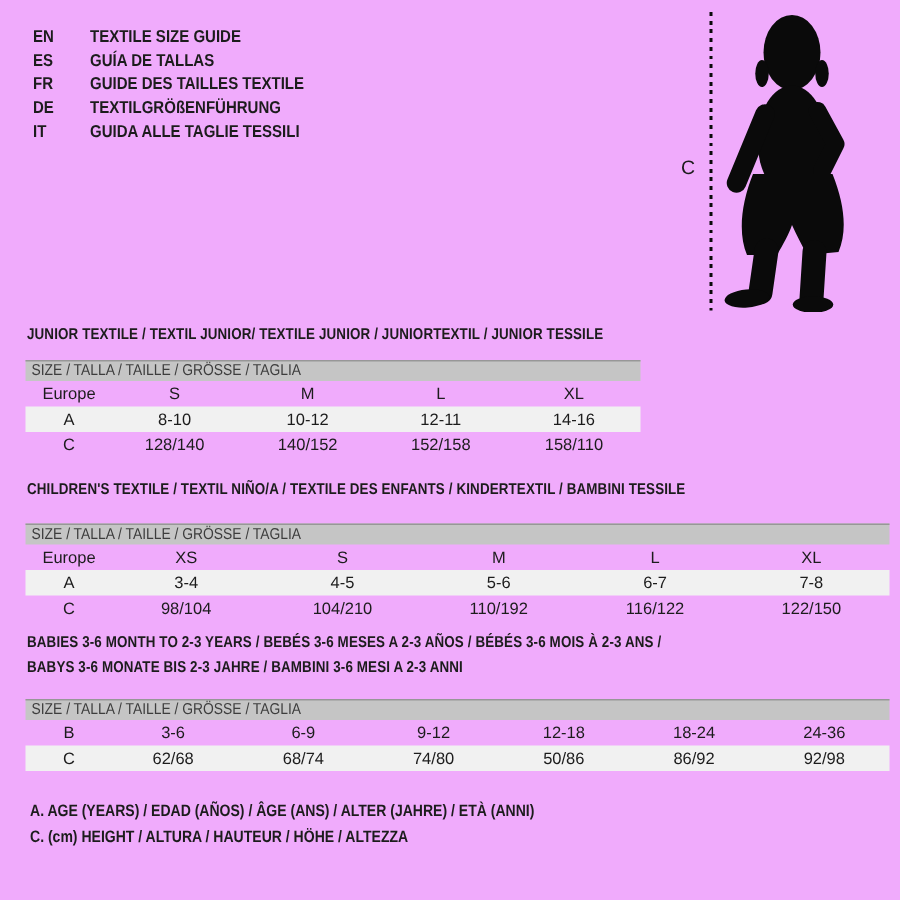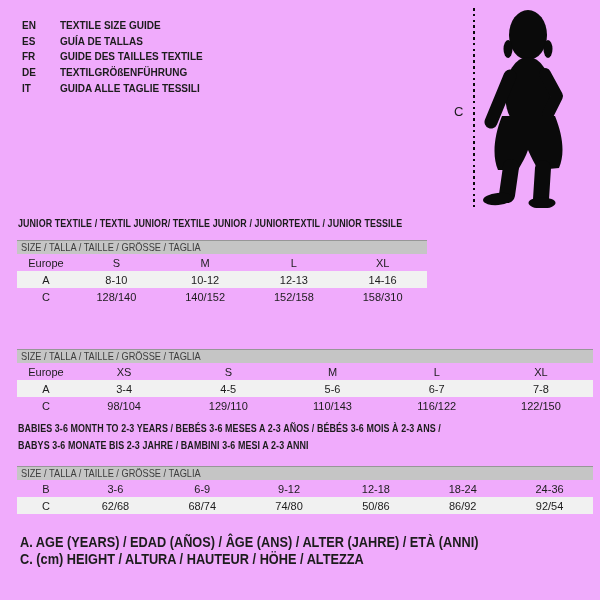--- a/index.html
+++ b/index.html
@@ -40,21 +40,21 @@
     border-top:1px solid var(--table-border,#979797);
     line-height:12.5px;padding-left:4px;font-size:10.5px;color:#3d3d3d;text-decoration:underline;
   }
   .bar .condensed{transform:scaleX(.88);}
   .trow{display:flex;align-items:center;height:17px;font-size:11px;}
   .trow .c0{width:55px;padding-left:3px;box-sizing:border-box;text-align:center;}
   .trow .c{flex:1;text-align:center;}
   .trow.alt{background:var(--row-alt-bg,#f1f1f1);}
 
   
-  .footnotes{position:absolute;left:20px;top:533px;font-weight:700;font-size:15px;}
+  .footnotes{position:absolute;left:20px;top:533px;font-weight:700;font-size:11px;}
   .footnote{height:17.4px;line-height:17.4px;}
 </style>
 </head>
 <body>
 
 <div class="canvas">
 
   <div class="lang-list">
     <div class="lang-row">
       <span class="lang-code"><span class="condensed">EN</span></span>
@@ -111,32 +111,35 @@
       <span class="c0">Europe</span>
       <span class="c">S</span>
       <span class="c">M</span>
       <span class="c">L</span>
       <span class="c">XL</span>
     </div>
     <div class="trow alt">
       <span class="c0">A</span>
       <span class="c">8-10</span>
       <span class="c">10-12</span>
-      <span class="c">12-13</span>
+      <span class="c">12-11</span>
       <span class="c">14-16</span>
     </div>
     <div class="trow">
       <span class="c0">C</span>
       <span class="c">128/140</span>
       <span class="c">140/152</span>
       <span class="c">152/158</span>
-      <span class="c">158/310</span>
+      <span class="c">158/110</span>
     </div>
   </div>
 
+  <div class="sec-heading heading-children">
+    <div class="hline"><span class="condensed">CHILDREN'S TEXTILE / TEXTIL NIÑO/A / TEXTILE DES ENFANTS / KINDERTEXTIL / BAMBINI TESSILE</span></div>
+  </div>
   <div class="tbl tbl-children">
     <div class="bar"><span class="condensed">SIZE / TALLA / TAILLE / GRÖSSE / TAGLIA</span></div>
     <div class="trow head">
       <span class="c0">Europe</span>
       <span class="c">XS</span>
       <span class="c">S</span>
       <span class="c">M</span>
       <span class="c">L</span>
       <span class="c">XL</span>
     </div>
@@ -144,22 +147,22 @@
       <span class="c0">A</span>
       <span class="c">3-4</span>
       <span class="c">4-5</span>
       <span class="c">5-6</span>
       <span class="c">6-7</span>
       <span class="c">7-8</span>
     </div>
     <div class="trow">
       <span class="c0">C</span>
       <span class="c">98/104</span>
-      <span class="c">129/110</span>
-      <span class="c">110/143</span>
+      <span class="c">104/210</span>
+      <span class="c">110/192</span>
       <span class="c">116/122</span>
       <span class="c">122/150</span>
     </div>
   </div>
 
   <div class="sec-heading heading-babies">
     <div class="hline"><span class="condensed">BABIES 3-6 MONTH TO 2-3 YEARS / BEBÉS 3-6 MESES A 2-3 AÑOS / BÉBÉS 3-6 MOIS À 2-3 ANS /</span></div>
     <div class="hline"><span class="condensed">BABYS 3-6 MONATE BIS 2-3 JAHRE / BAMBINI 3-6 MESI A 2-3 ANNI</span></div>
   </div>
   <div class="tbl tbl-babies">
@@ -173,21 +176,21 @@
       <span class="c">18-24</span>
       <span class="c">24-36</span>
     </div>
     <div class="trow alt">
       <span class="c0">C</span>
       <span class="c">62/68</span>
       <span class="c">68/74</span>
       <span class="c">74/80</span>
       <span class="c">50/86</span>
       <span class="c">86/92</span>
-      <span class="c">92/54</span>
+      <span class="c">92/98</span>
     </div>
   </div>
 
   <div class="footnotes">
     <div class="footnote"><span class="condensed">A. AGE (YEARS) / EDAD (AÑOS) / ÂGE (ANS) / ALTER (JAHRE) / ETÀ (ANNI)</span></div>
     <div class="footnote"><span class="condensed">C. (cm) HEIGHT / ALTURA / HAUTEUR / HÖHE / ALTEZZA</span></div>
   </div>
 
 </div>
 

